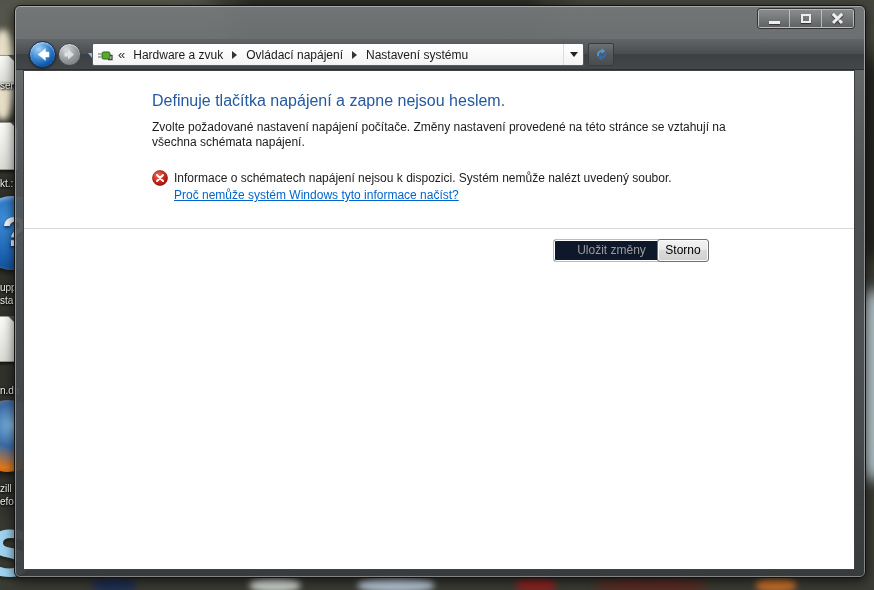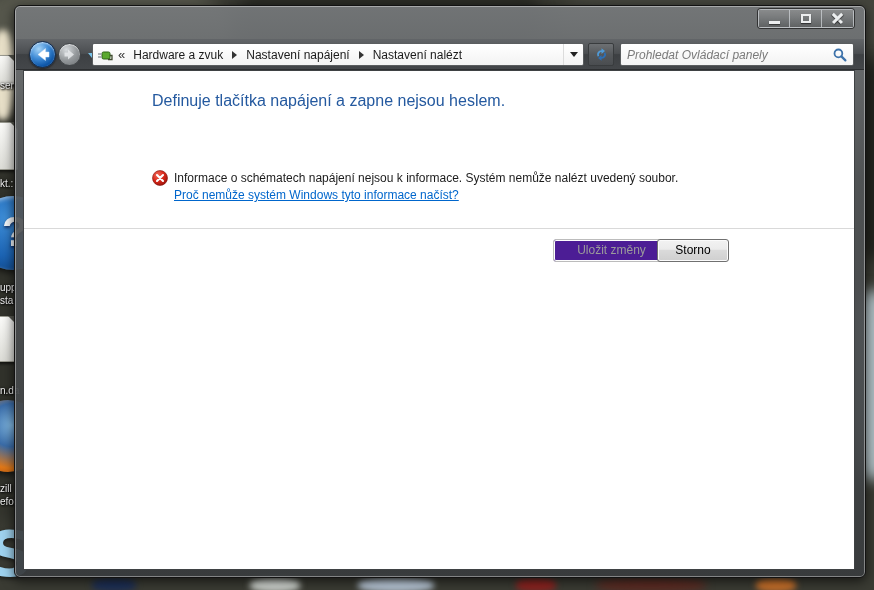--- a/index.html
+++ b/index.html
@@ -93,22 +93,22 @@
   .error-text { position:absolute; left:150px; top:100px; width:600px; font-size:12px; color:#1c1c1c; }
   .error-link { position:absolute; left:150px; top:117px; font-size:12px; color:#0066cc;
     text-decoration:underline; cursor:pointer; }
   .divider { position:absolute; left:0; right:0; top:157px; height:1px; background:#d9d9d9; }
 
   .win7-btn { position:absolute; top:168px; height:23px; font-family:"Liberation Sans", sans-serif;
     font-size:12px; color:#000; text-align:center; border-radius:3px; border:1px solid #707070;
     background:linear-gradient(180deg,#f2f2f2 0%,#ebebeb 45%,#dbdbdb 46%,#cfcfcf 100%);
     box-shadow:inset 0 0 0 1px #fbfbfb; line-height:21px; cursor:pointer; }
   .btn-save { left:529px; width:117px; color:#9b9b9b; border-color:#bcbcbc;
-    background:#4c1d95; box-shadow:inset 0 0 0 1px #fdfdfd; cursor:default; }
-  .btn-cancel { left:633px; width:72px; }
+    background:#0f172a; box-shadow:inset 0 0 0 1px #fdfdfd; cursor:default; }
+  .btn-cancel { left:633px; width:52px; }
 </style>
 </head>
 <body>
 
 <div>
   <div class="blob" style="left:-30px; top:-20px; width:260px; height:120px; background:#56574c;"></div>
   <div class="blob" style="left:240px; top:-30px; width:300px; height:90px; background:#2b2c26;"></div>
   <div class="blob" style="left:560px; top:-20px; width:340px; height:80px; background:#45463e;"></div>
   <div class="blob" style="left:-20px; top:100px; width:60px; height:420px; background:#31322b;"></div>
   <div class="blob" style="left:852px; top:290px; width:40px; height:190px; background:#aebdc2;"></div>
@@ -184,63 +184,55 @@
         <svg width="16" height="16" viewBox="0 0 16 16">
           <rect x="5" y="5" width="8" height="7" rx="1.5" fill="#5aa82e" stroke="#2d6414" stroke-width="1"></rect>
           <rect x="1" y="6.2" width="4" height="1.6" fill="#9aa0a4"></rect>
           <rect x="1" y="9.2" width="4" height="1.6" fill="#9aa0a4"></rect>
           <path d="M13 8.5 h2 v4 h-4" fill="none" stroke="#3f4a2e" stroke-width="1.3"></path>
         </svg>
       </span>
       <span class="crumb-overflow">«</span>
       <span class="crumb">Hardware a zvuk</span>
       <span class="crumb-sep"></span>
-      <span class="crumb">Nastavení napájení</span>
+      <span class="crumb">Ovládací napájení</span>
       <span class="crumb-sep"></span>
-      <span class="crumb">Nastavení nalézt</span>
+      <span class="crumb">Nastavení systému</span>
       <span class="addr-drop">
         <span class="addr-drop-caret"></span>
       </span>
     </div>
 
     <div class="refresh-btn">
       <svg width="15" height="15" viewBox="0 0 15 15">
         <path d="M3.5 9.5 A4.3 4.3 0 0 1 7.5 3.2 L7.5 1.2 L11 4.1 L7.5 6.9 L7.5 5.1 A2.6 2.6 0 0 0 5.2 9.0 Z" fill="#4f9bd8"></path>
         <path d="M11.5 5.5 A4.3 4.3 0 0 1 7.5 11.8 L7.5 13.8 L4 10.9 L7.5 8.1 L7.5 9.9 A2.6 2.6 0 0 0 9.8 6.0 Z" fill="#2d6fb5"></path>
       </svg>
     </div>
 
-    <div class="searchbox">
-      <input type="text" placeholder="Prohledat Ovládací panely" style="">
-      <span class="search-icon-wrap">
-        <svg width="14" height="14" viewBox="0 0 14 14">
-          <circle cx="5.4" cy="5.4" r="3.9" fill="none" stroke="#3d72aa" stroke-width="1.8"></circle>
-          <line x1="8.4" y1="8.4" x2="12.4" y2="12.4" stroke="#3d72aa" stroke-width="2.2" stroke-linecap="round"></line>
-        </svg>
-      </span>
-    </div>
   </div>
 
   <div class="content">
     <div class="page-heading">Definuje tlačítka napájení a zapne nejsou heslem.</div>
+    <div class="page-desc">Zvolte požadované nastavení napájení počítače. Změny nastavení provedené na této stránce se vztahují na všechna schémata napájení.</div>
 
     <span class="error-icon-wrap">
       <svg width="16" height="16" viewBox="0 0 16 16">
         <defs>
           <radialGradient id="redg" cx="35%" cy="30%" r="75%">
             <stop offset="0%" stop-color="#ef6a5a"></stop>
             <stop offset="55%" stop-color="#d8281a"></stop>
             <stop offset="100%" stop-color="#9c140b"></stop>
           </radialGradient>
         </defs>
         <circle cx="8" cy="8" r="7.5" fill="url(#redg)" stroke="#7e0f08" stroke-width="0.6"></circle>
         <path d="M5 5 L11 11 M11 5 L5 11" stroke="#ffffff" stroke-width="2.1" stroke-linecap="round"></path>
       </svg>
     </span>
-    <div class="error-text">Informace o schématech napájení nejsou k informace. Systém nemůže nalézt uvedený soubor.</div>
+    <div class="error-text">Informace o schématech napájení nejsou k dispozici. Systém nemůže nalézt uvedený soubor.</div>
     <a class="error-link">Proč nemůže systém Windows tyto informace načíst?</a>
 
     <div class="divider"></div>
 
     <button class="win7-btn btn-save" disabled="">Uložit změny</button>
     <button class="win7-btn btn-cancel">Storno</button>
   </div>
 </div>
 
 </body></html>

